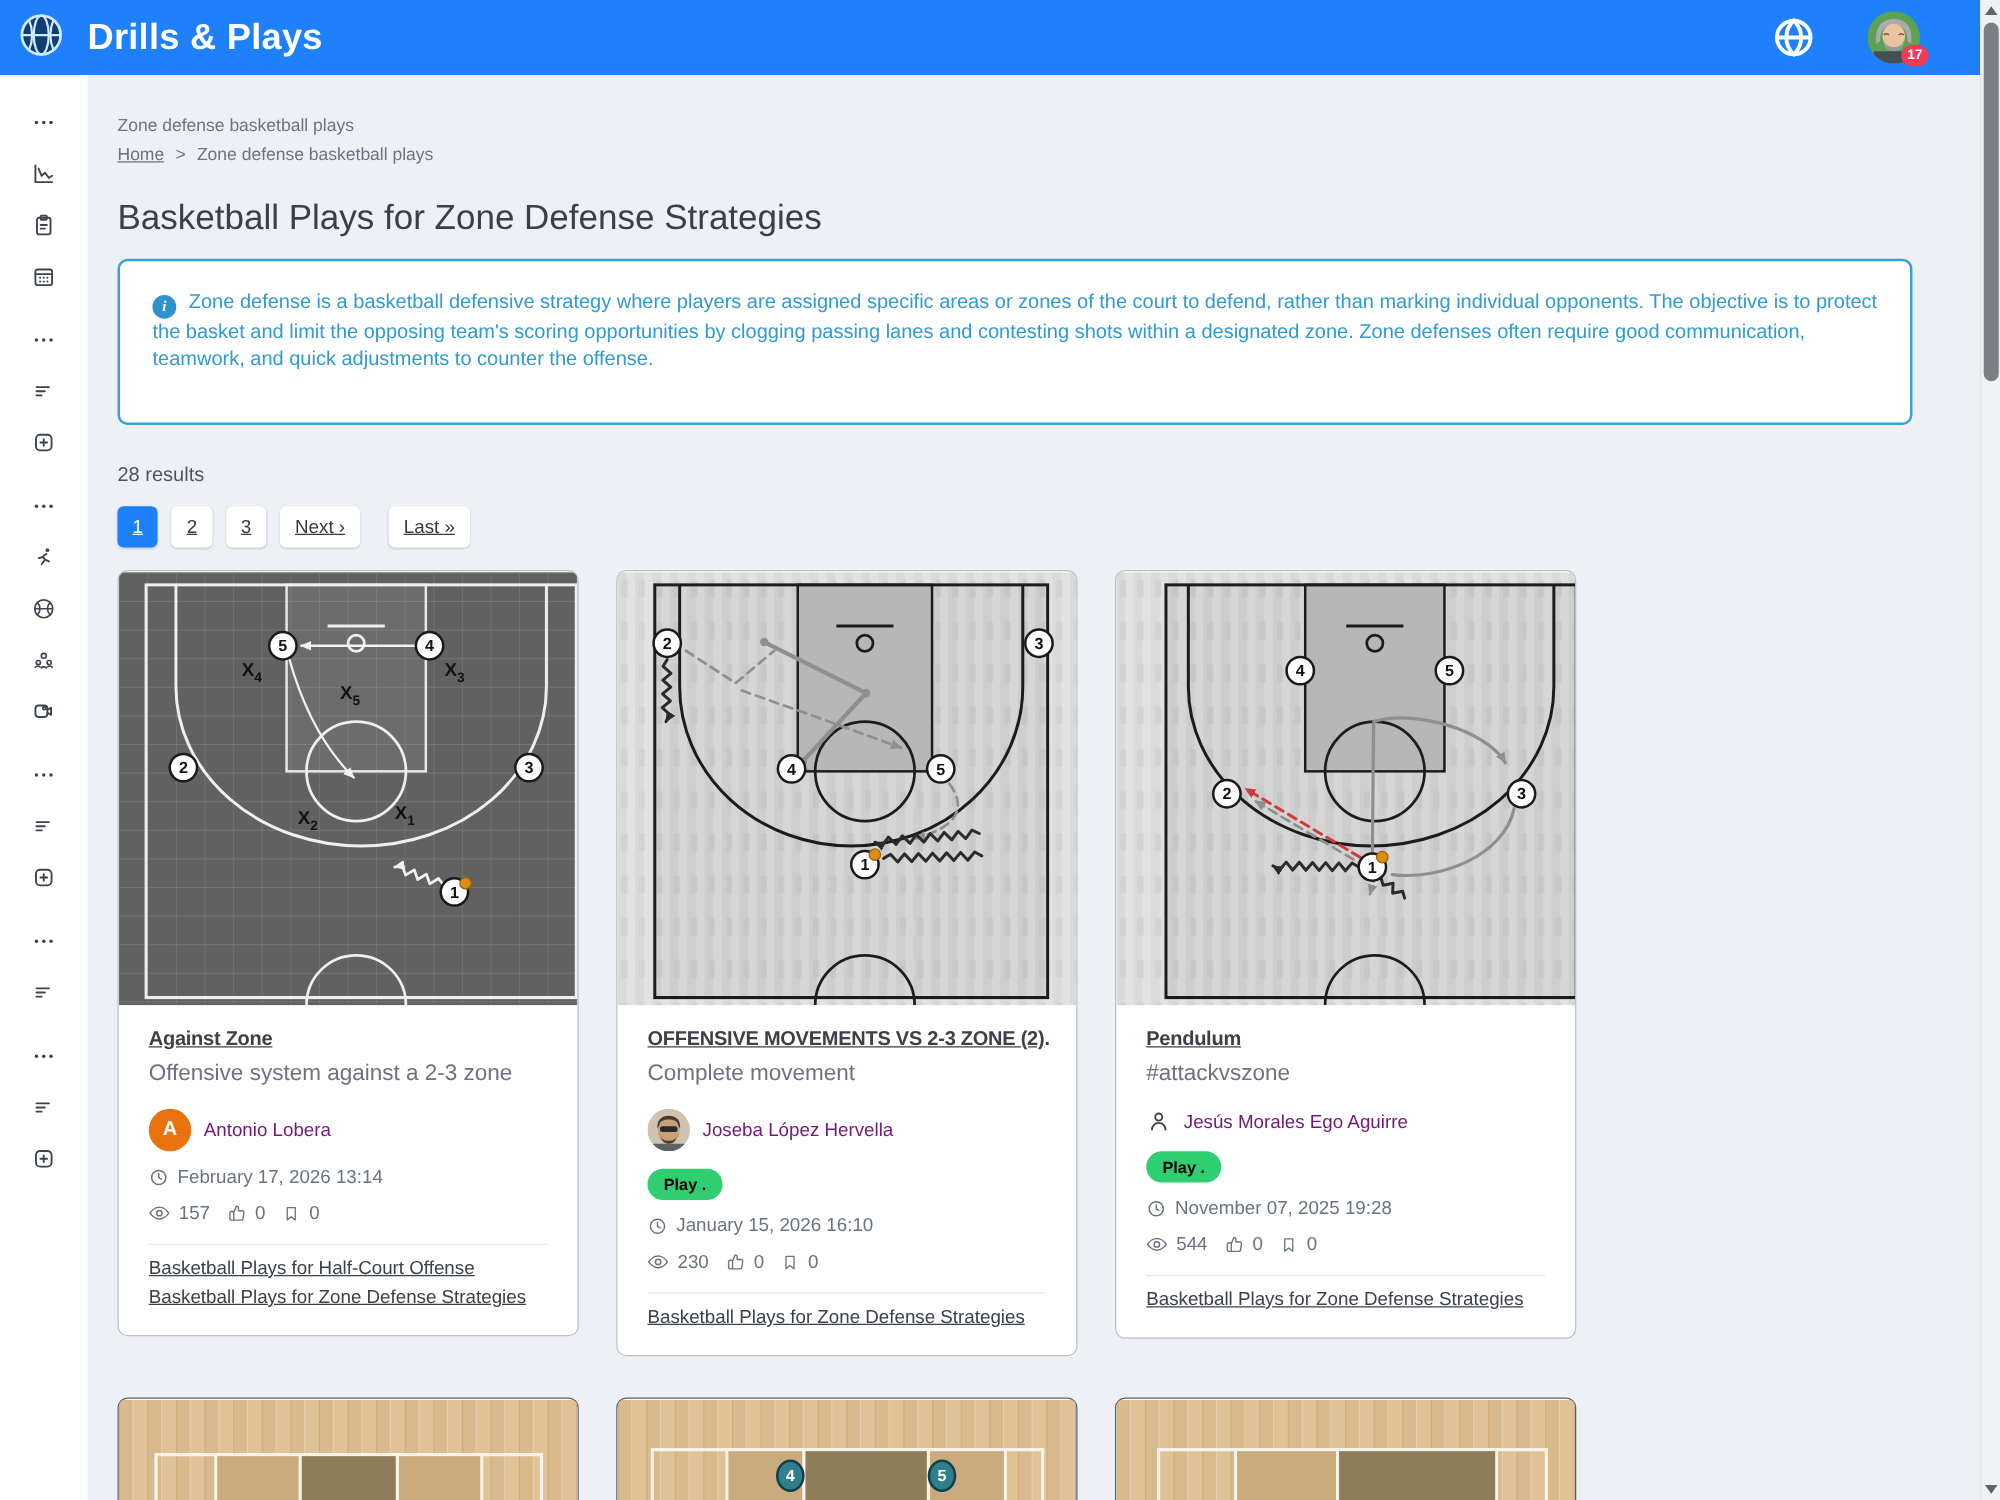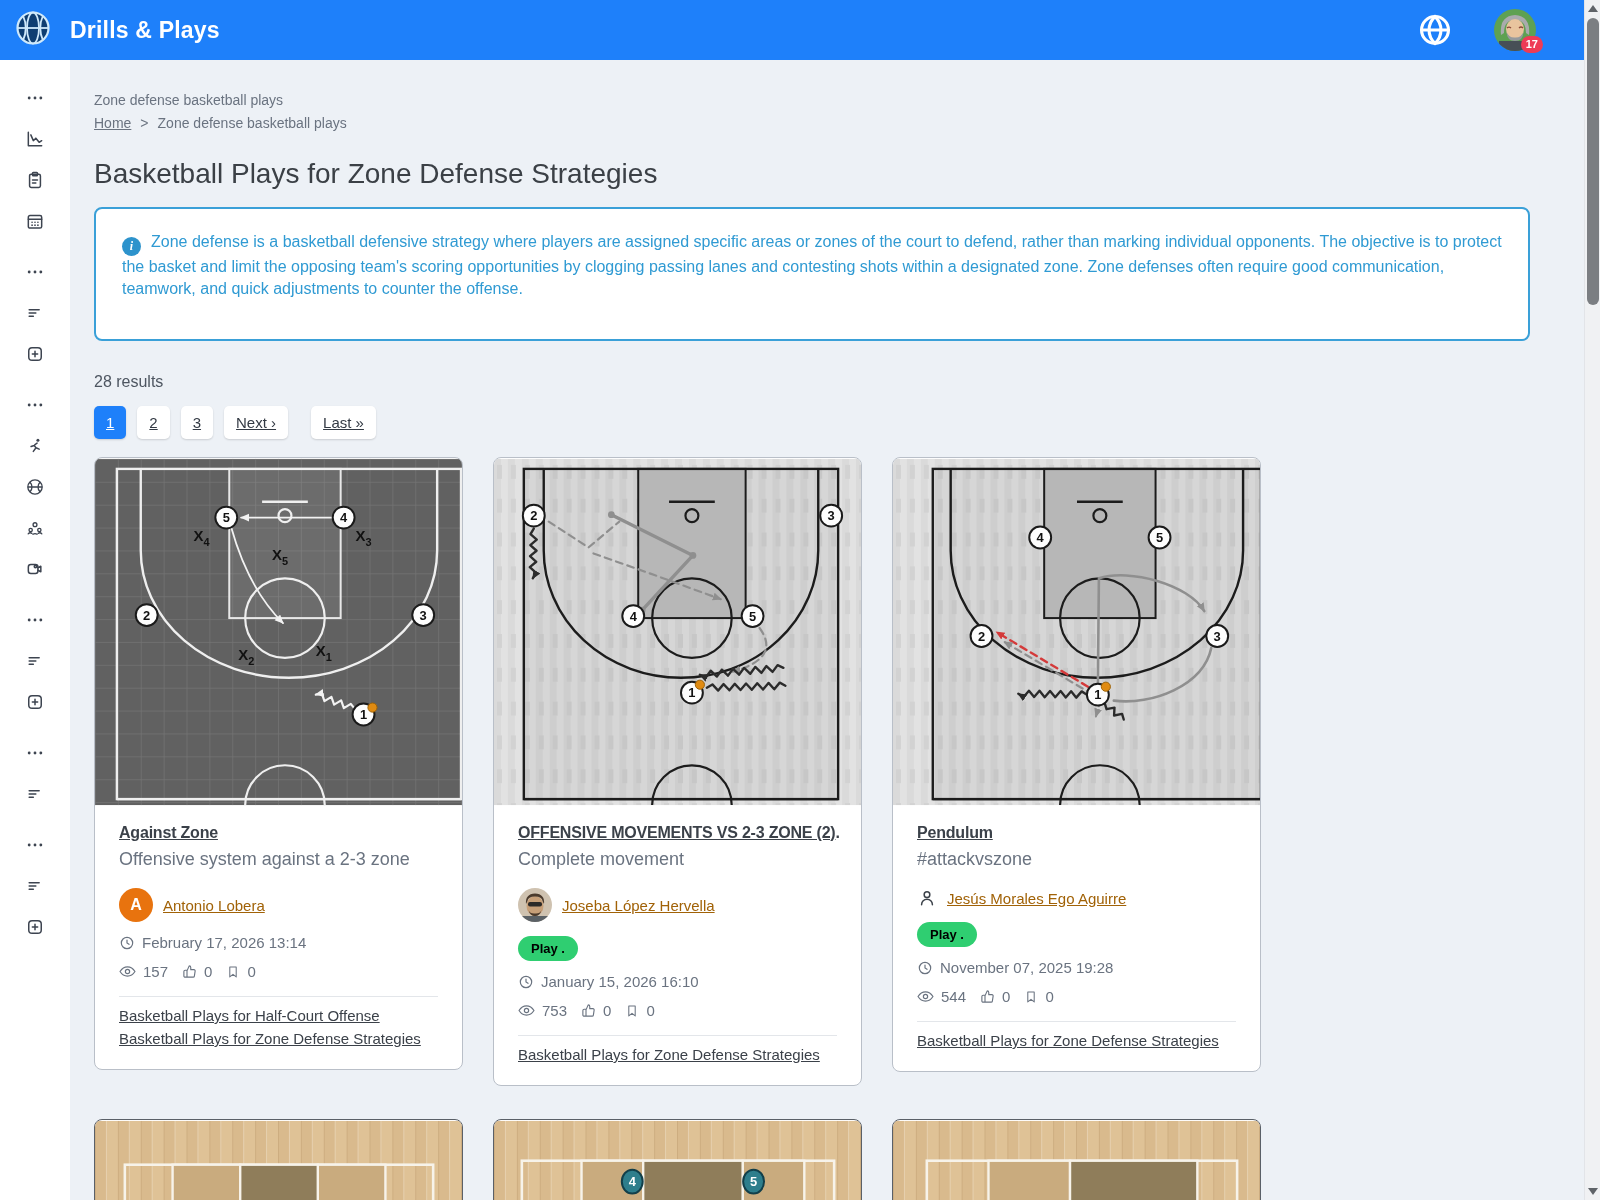--- a/index.html
+++ b/index.html
@@ -1,18 +1,18 @@
 <!DOCTYPE html>
 <html style="--header: #1e80fa; --accent: #1e80fa; --info_border: #3aa0d8; --info_text: #2f9ad3; --badge_green: #2fce71; --avatar_orange: #e8730e; --notification_red: #ee3b56;"><head>
 <meta charset="utf-8">
 <style>
 *{box-sizing:border-box}
 html,body{margin:0;padding:0;width:1600px;height:1200px;overflow:hidden;background:#edf1f6;font-family:"Liberation Sans",sans-serif}
 .topbar{position:absolute;top:0;left:0;width:1584px;height:60px;background:var(--header,#1e80fa);display:flex;align-items:center;padding:0 14px;z-index:5}
-.app-title{color:#fff;font-size:23px;font-weight:bold;margin:0 0 0 18px;letter-spacing:.2px}
+.app-title{color:#fff;font-size:29px;font-weight:bold;margin:0 0 0 18px;letter-spacing:.2px}
 .topbar-right{margin-left:auto;display:flex;align-items:center;gap:42px;padding-right:34px}
 .globe{cursor:pointer;display:flex}
 .avatar-wrap{position:relative;width:42px;height:42px;cursor:pointer}
 .notif{position:absolute;right:-7px;bottom:-2px;background:var(--notification_red,#ee3b56);color:#fff;font-size:11px;font-weight:bold;border-radius:10px;padding:2px 5px;line-height:1.2}
 .sidebar{position:absolute;top:60px;left:0;width:70px;height:1140px;background:#fff;color:#3d4450}
 .side-item{display:flex;justify-content:center;margin-top:21px;cursor:pointer}
 .side-item.group{margin-top:31px}
 .side-item:first-child{margin-top:28px}
 .main{position:absolute;top:60px;left:70px;width:1514px;height:1140px;padding:32px 54px 0 24px;overflow:hidden}
 .bc-label{color:#6a7380;font-size:14px}
@@ -32,21 +32,21 @@
 .card-img{display:block;height:348px;cursor:pointer}
 .card.partial .card-img{height:348px}
 .card-img svg{display:block;width:100%;height:100%}
 .card-body{padding:18px 24px 22px}
 .card-title{font-size:16px;font-weight:bold;color:#3b4149;text-decoration:underline;cursor:pointer;white-space:nowrap;letter-spacing:-.2px}
 .tsuffix{font-size:16px;font-weight:bold;color:#3b4149}
 .card-sub{margin-top:7px;font-size:18px;color:#6a7380}
 .author-row{margin-top:18px;display:flex;align-items:center;gap:10px}
 .av-init{width:34px;height:34px;border-radius:50%;background:var(--avatar_orange,#e8730e);color:#fff;font-weight:bold;font-size:16px;display:flex;align-items:center;justify-content:center;flex:none}
 .av-photo,.av-icon{display:flex;flex:none}
-.author-link{font-size:15px;color:#a16207;text-decoration:underline;cursor:pointer}
+.author-link{font-size:15px;color:#701a75;cursor:pointer}
 .badge-row{margin-top:14px}
 .badge{display:inline-block;background:var(--badge_green,#2fce71);color:#000000;font-size:13px;font-weight:bold;padding:5px 13px;border-radius:13px}
 .meta-row,.stats-row{margin-top:12px;display:flex;align-items:center;gap:7px;color:#6a7380;font-size:15px}
 .stats-row .sticon{margin-left:7px;display:flex}
 .stats-row .sticon:first-child{margin-left:0}
 .meta-row .sticon{display:flex}
 .card hr{border:none;border-top:1px solid #e3e6ea;margin:16px 0 10px}
 .cat-link{display:block;font-size:15px;color:#3b4149;text-decoration:underline;margin-top:6px;cursor:pointer}
 .scrollbar{position:absolute;top:0;right:0;width:16px;height:1200px;background:#f0f1f3;border-left:1px solid #e2e4e8;z-index:9}
 .sb-up,.sb-down{position:absolute;left:3px;width:0;height:0;border-left:5px solid transparent;border-right:5px solid transparent;cursor:pointer}
@@ -447,21 +447,21 @@
             </span>
             <span>January 15, 2026 16:10</span>
           </div>
           <div class="stats-row">
             <span class="sticon">
               <svg viewBox="0 0 24 24" width="17" height="17" fill="none" stroke="#6a7380" stroke-width="1.7">
                 <path d="M1.5 12S5.5 5.5 12 5.5 22.5 12 22.5 12 18.5 18.5 12 18.5 1.5 12 1.5 12z"></path>
                 <circle cx="12" cy="12" r="3"></circle>
               </svg>
             </span>
-            <span>753</span>
+            <span>230</span>
             <span class="sticon">
               <svg viewBox="0 0 24 24" width="15" height="15" fill="none" stroke="#6a7380" stroke-width="1.8" stroke-linejoin="round">
                 <path d="M14 9V5.5A2.5 2.5 0 0 0 11.5 3L8 11v10h9.8a2 2 0 0 0 2-1.7l1.2-7.8a2 2 0 0 0-2-2.5H14zM8 21H5a2 2 0 0 1-2-2v-7a2 2 0 0 1 2-2h3"></path>
               </svg>
             </span>
             <span>0</span>
             <span class="sticon">
               <svg viewBox="0 0 24 24" width="14" height="14" fill="none" stroke="#6a7380" stroke-width="1.8" stroke-linejoin="round">
                 <path d="M6.5 3.5h11v17l-5.5-4.5-5.5 4.5z"></path>
               </svg>

